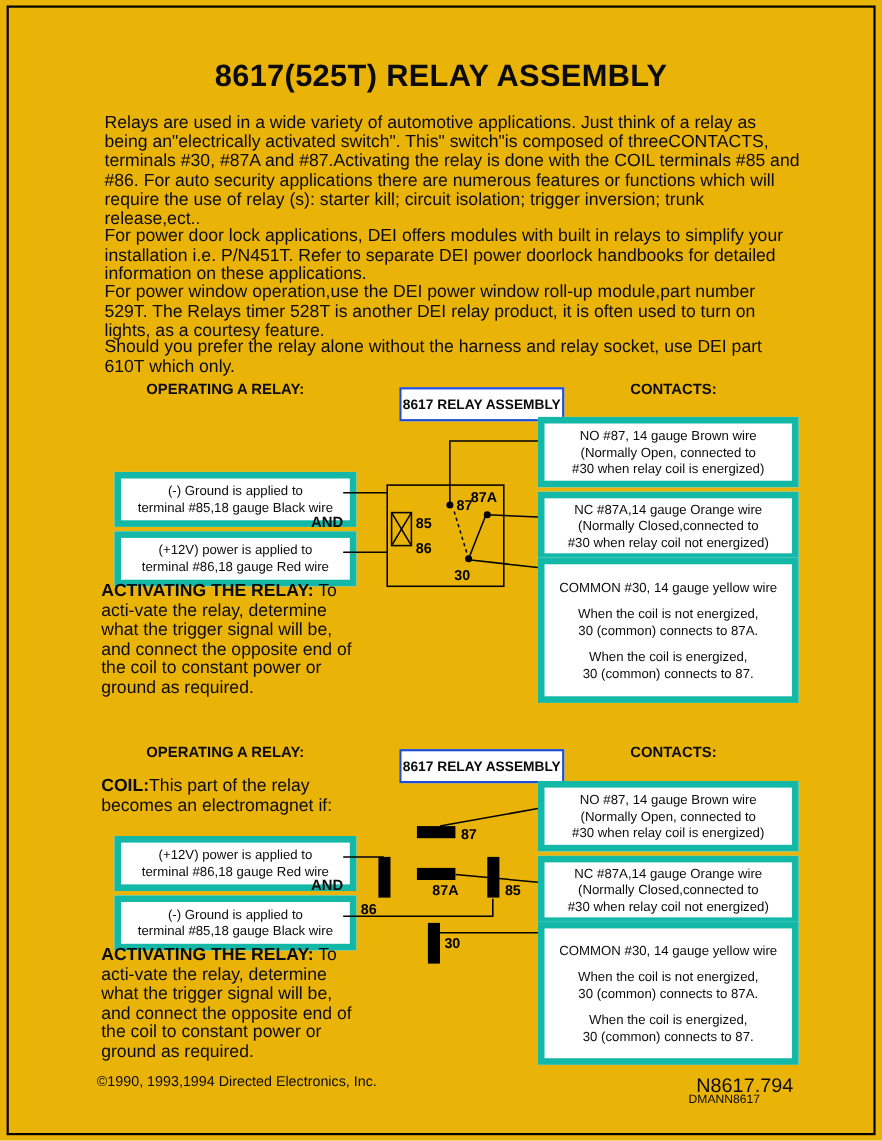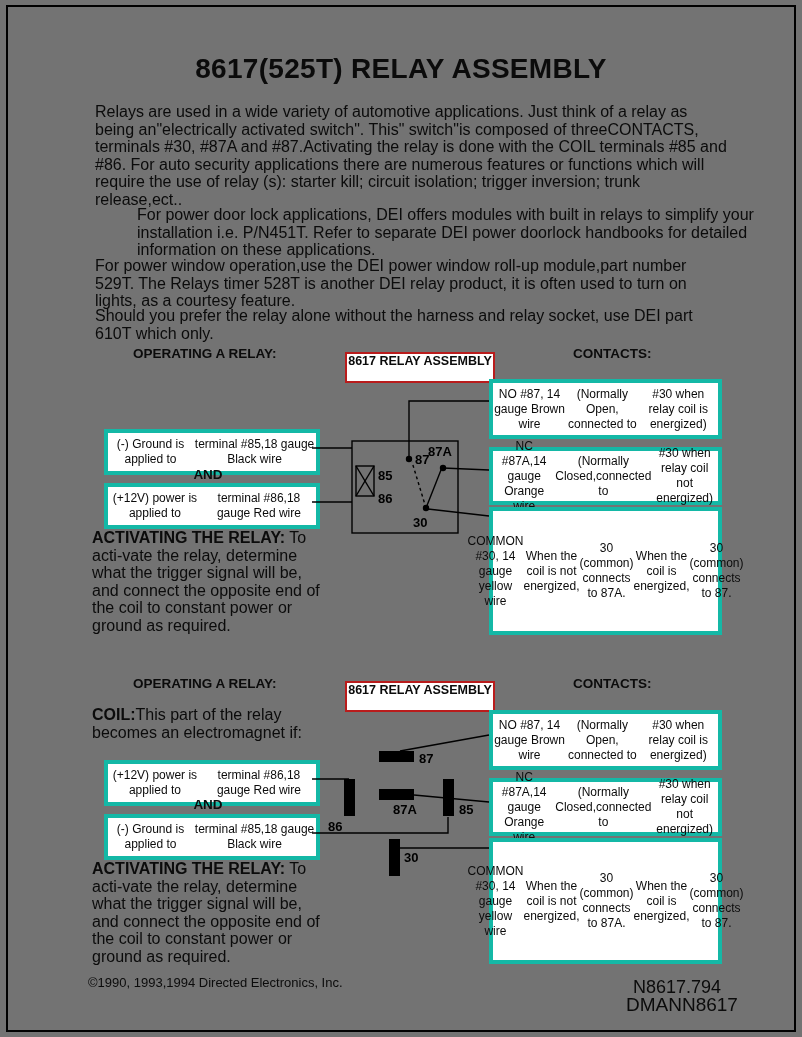--- a/index.html
+++ b/index.html
@@ -1,28 +1,28 @@
 <!DOCTYPE html>
 <html><head>
 <meta charset="utf-8">
 <style>
   html,body{margin:0;padding:0;background:#ffffff;}
-  .page{position:relative;width:802px;height:1037px;background:#737373;font-family:"Liberation Sans",sans-serif;color:#0b0b0b;overflow:hidden;}
+  .page{position:relative;width:802px;height:1037px;background:#eab308;font-family:"Liberation Sans",sans-serif;color:#0b0b0b;overflow:hidden;}
   .frame{position:absolute;left:6px;top:5px;right:6px;bottom:5px;border:2px solid #000;pointer-events:none;}
   .title{position:absolute;top:53px;left:0;width:100%;text-align:center;font-size:28px;font-weight:700;margin:0;letter-spacing:.3px;}
   .para{position:absolute;margin:0;font-size:16px;line-height:17.5px;}
   .p1{left:95px;top:103px;width:632px;}
-  .p2{left:95px;top:206px;width:632px;margin-left:42px;}
+  .p2{left:95px;top:206px;width:632px;}
   .p3{left:95px;top:257px;width:632px;}
   .p4{left:95px;top:307px;width:632px;}
   .b{font-weight:700;}
   .heading{position:absolute;font-size:13.5px;font-weight:700;}
-  .assembly{position:absolute;border:2px solid #b91c1c;display:flex;justify-content:center;font-weight:700;font-size:12.5px;background:#fff;}
-  .box{position:absolute;border:4px solid #14b8a6;display:flex;flex-direction:row;align-items:center;justify-content:center;text-align:center;font-size:12px;line-height:15px;background:#fff;}
-  .and{position:absolute;text-align:center;font-weight:700;font-size:13.5px;}
+  .assembly{position:absolute;border:2px solid #1d4ed8;display:flex;align-items:center;justify-content:center;font-weight:700;font-size:12.5px;background:#fff;margin-left:18px;}
+  .box{position:absolute;border:6px solid #14b8a6;display:flex;flex-direction:column;align-items:center;justify-content:center;text-align:center;font-size:12px;line-height:15px;background:#fff;}
+  .and{position:absolute;text-align:right;font-weight:700;font-size:13.5px;}
   .gap{height:9px;}
   
   .s1-operating{left:133px;top:346px;}
   .s1-assembly{left:345px;top:352px;width:146px;height:27px;}
   .s1-contacts{left:573px;top:346px;}
   .s1-coil{left:92px;top:376px;width:237px;}
   .s1-ground{left:104px;top:429px;width:208px;height:38px;}
   .s1-and{left:104px;top:467px;width:208px;}
   .s1-power{left:104px;top:483px;width:208px;height:38px;}
   .s1-activating{left:92px;top:529px;width:232px;}
@@ -37,21 +37,21 @@
   .s2-power{left:104px;top:760px;width:208px;height:38px;}
   .s2-and{left:104px;top:797px;width:208px;}
   .s2-ground{left:104px;top:814px;width:208px;height:38px;}
   .s2-activating{left:92px;top:860px;width:232px;}
   .s2-no{left:489px;top:710px;width:225px;height:52px;}
   .s2-nc{left:489px;top:778px;width:225px;height:50px;}
   .s2-common{left:489px;top:838px;width:225px;height:118px;}
   
   .copyright{position:absolute;left:88px;top:975px;font-size:13px;}
   .code1{position:absolute;left:633px;top:977px;font-size:18px;}
-  .code2{position:absolute;left:626px;top:994px;font-size:19px;}
+  .code2{position:absolute;left:626px;top:994px;font-size:11px;}
   .overlay{position:absolute;left:0;top:0;pointer-events:none;}
   .svgtext text{font-family:"Liberation Sans",sans-serif;font-weight:700;font-size:13px;}
 </style>
 </head>
 <body>
 
 <div class="page">
   <div class="frame"></div>
 
   <h1 class="title">8617(525T) RELAY ASSEMBLY</h1>

